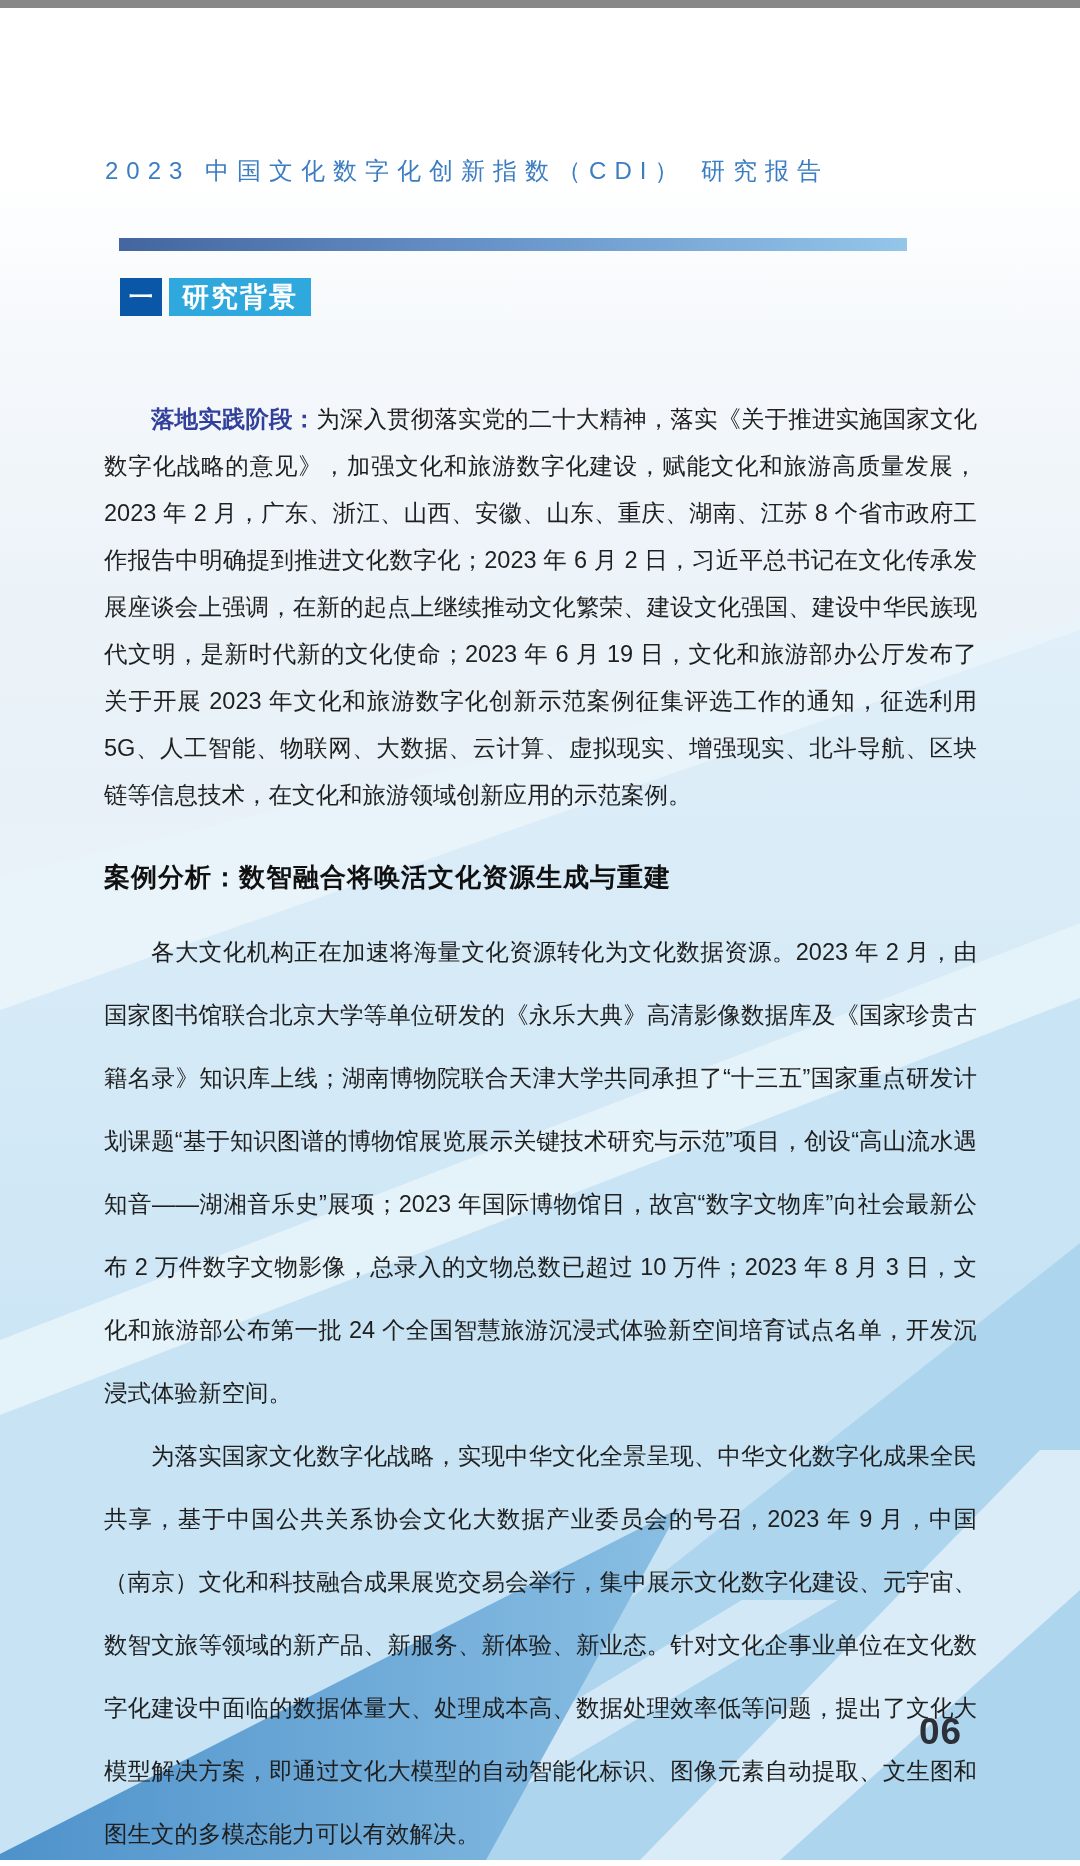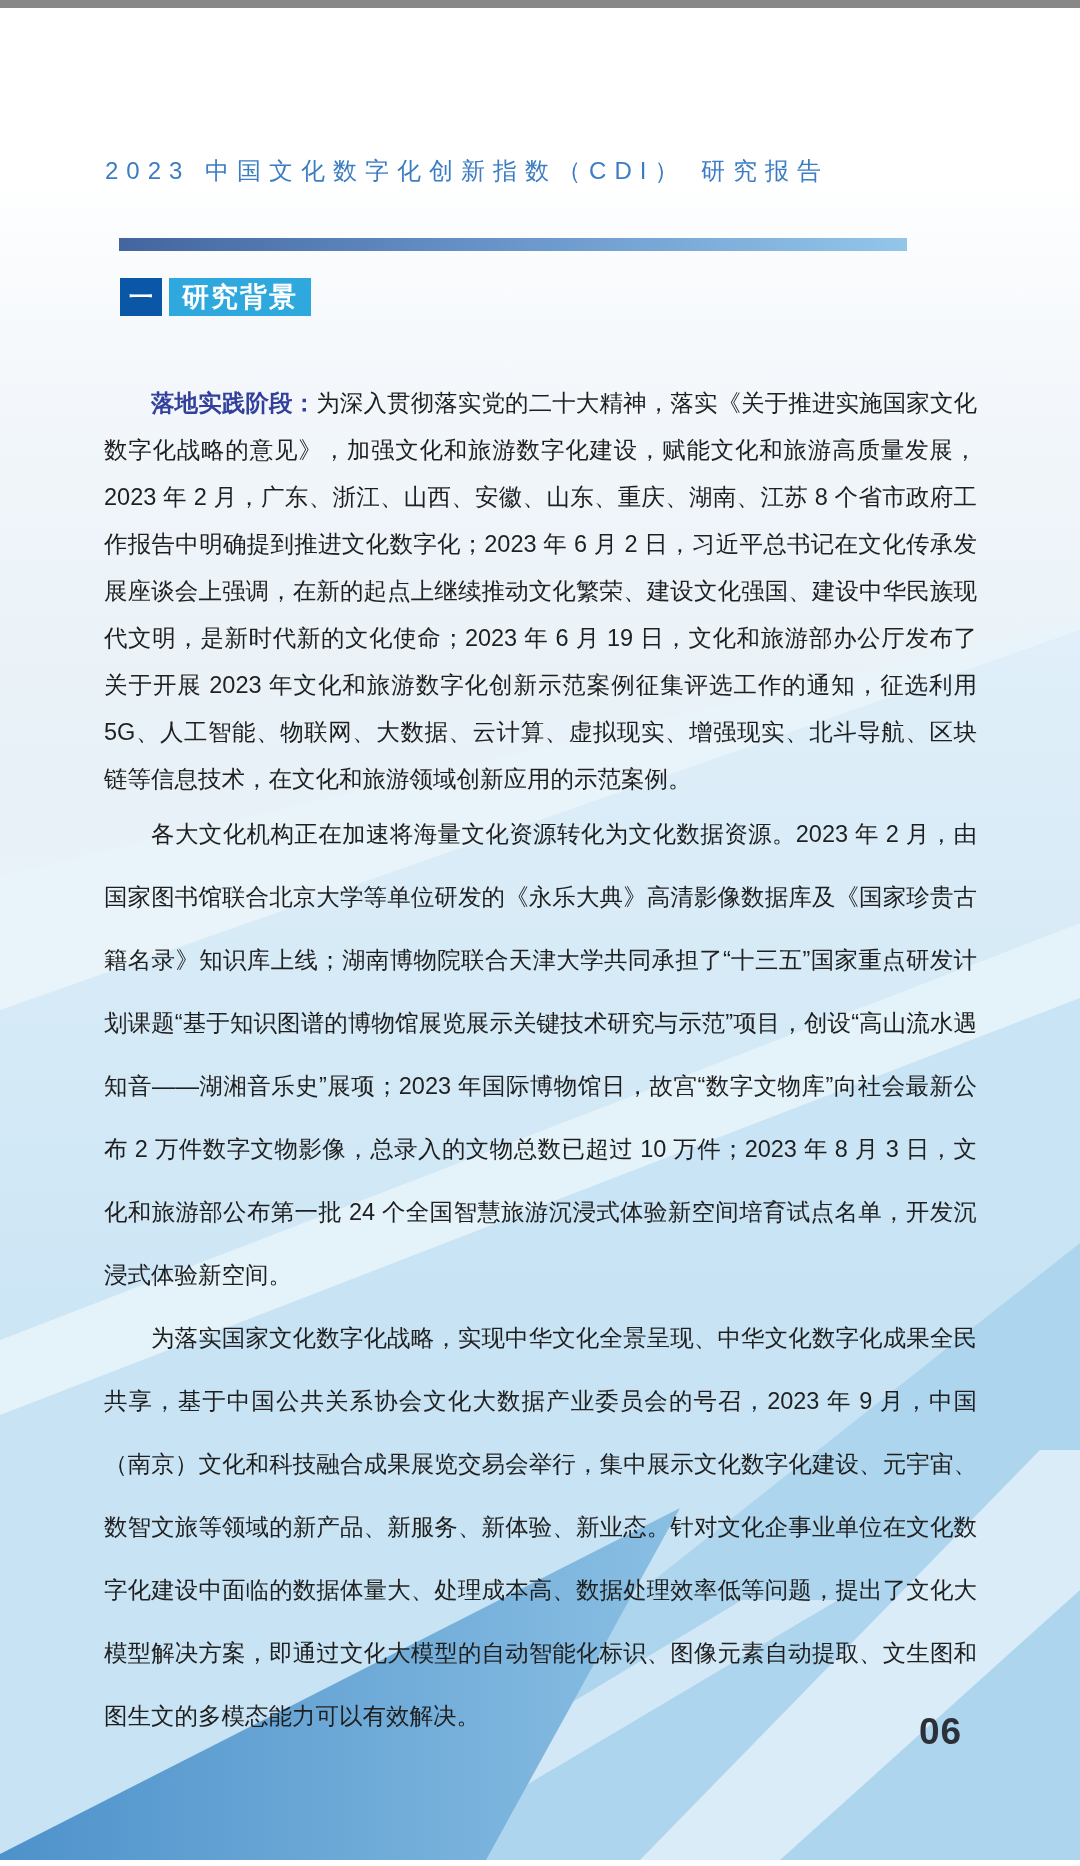--- a/index.html
+++ b/index.html
@@ -22,21 +22,21 @@
   .badge-square{
     width:42px;height:38px;background:var(--badge-square-blue,#0a57a8);
     color:#fff;display:flex;align-items:center;justify-content:center;
     font-weight:bold;font-size:24px;margin-right:7px;line-height:1;
   }
   .badge-label{
     background:var(--badge-bar-blue,#2fa8de);color:#ffffff;font-weight:bold;
     font-size:27px;letter-spacing:2px;padding:12px 13px;display:flex;align-items:center;
   }
   .content{
-    position:absolute;left:104px;top:372px;width:873px;
+    position:absolute;left:104px;top:388px;width:873px;
     color:var(--body-text,#1f1f1f);font-size:23.5px;line-height:47px;
     text-align:justify;
   }
   .para{margin:0;text-indent:2em;}
   .para.tight{line-height:63px;}
   .lead{font-weight:bold;color:var(--lead-text-blue,#32409b);}
   .subhead{
     margin:38px 0 24px 0;font-size:26px;font-weight:bold;color:#101010;
     letter-spacing:1px;line-height:40px;text-align:left;text-indent:0;
   }
@@ -85,20 +85,21 @@
     <div class="badge-square">
       <span>一</span>
     </div>
     <div class="badge-label">
       <span>研究背景</span>
     </div>
   </div>
 
   <main class="content">
     <p class="para"><span class="lead">落地实践阶段：</span><span>为深入贯彻落实党的二十大精神，落实《关于推进实施国家文化数字化战略的意见》，加强文化和旅游数字化建设，赋能文化和旅游高质量发展，2023 年 2 月，广东、浙江、山西、安徽、山东、重庆、湖南、江苏 8 个省市政府工作报告中明确提到推进文化数字化；2023 年 6 月 2 日，习近平总书记在文化传承发展座谈会上强调，在新的起点上继续推动文化繁荣、建设文化强国、建设中华民族现代文明，是新时代新的文化使命；2023 年 6 月 19 日，文化和旅游部办公厅发布了关于开展 2023 年文化和旅游数字化创新示范案例征集评选工作的通知，征选利用 5G、人工智能、物联网、大数据、云计算、虚拟现实、增强现实、北斗导航、区块链等信息技术，在文化和旅游领域创新应用的示范案例。</span></p>
+    <h2 class="subhead">案例分析：数智融合将唤活文化资源生成与重建</h2>
     <p class="para tight">各大文化机构正在加速将海量文化资源转化为文化数据资源。2023 年 2 月，由国家图书馆联合北京大学等单位研发的《永乐大典》高清影像数据库及《国家珍贵古籍名录》知识库上线；湖南博物院联合天津大学共同承担了“十三五”国家重点研发计划课题“基于知识图谱的博物馆展览展示关键技术研究与示范”项目，创设“高山流水遇知音——湖湘音乐史”展项；2023 年国际博物馆日，故宫“数字文物库”向社会最新公布 2 万件数字文物影像，总录入的文物总数已超过 10 万件；2023 年 8 月 3 日，文化和旅游部公布第一批 24 个全国智慧旅游沉浸式体验新空间培育试点名单，开发沉浸式体验新空间。</p>
     <p class="para tight">为落实国家文化数字化战略，实现中华文化全景呈现、中华文化数字化成果全民共享，基于中国公共关系协会文化大数据产业委员会的号召，2023 年 9 月，中国（南京）文化和科技融合成果展览交易会举行，集中展示文化数字化建设、元宇宙、数智文旅等领域的新产品、新服务、新体验、新业态。针对文化企事业单位在文化数字化建设中面临的数据体量大、处理成本高、数据处理效率低等问题，提出了文化大模型解决方案，即通过文化大模型的自动智能化标识、图像元素自动提取、文生图和图生文的多模态能力可以有效解决。</p>
   </main>
 
   <div class="page-number">06</div>
 
   <div class="bottom-white"></div>
   <div class="bottom-line"></div>
 
 </div>

